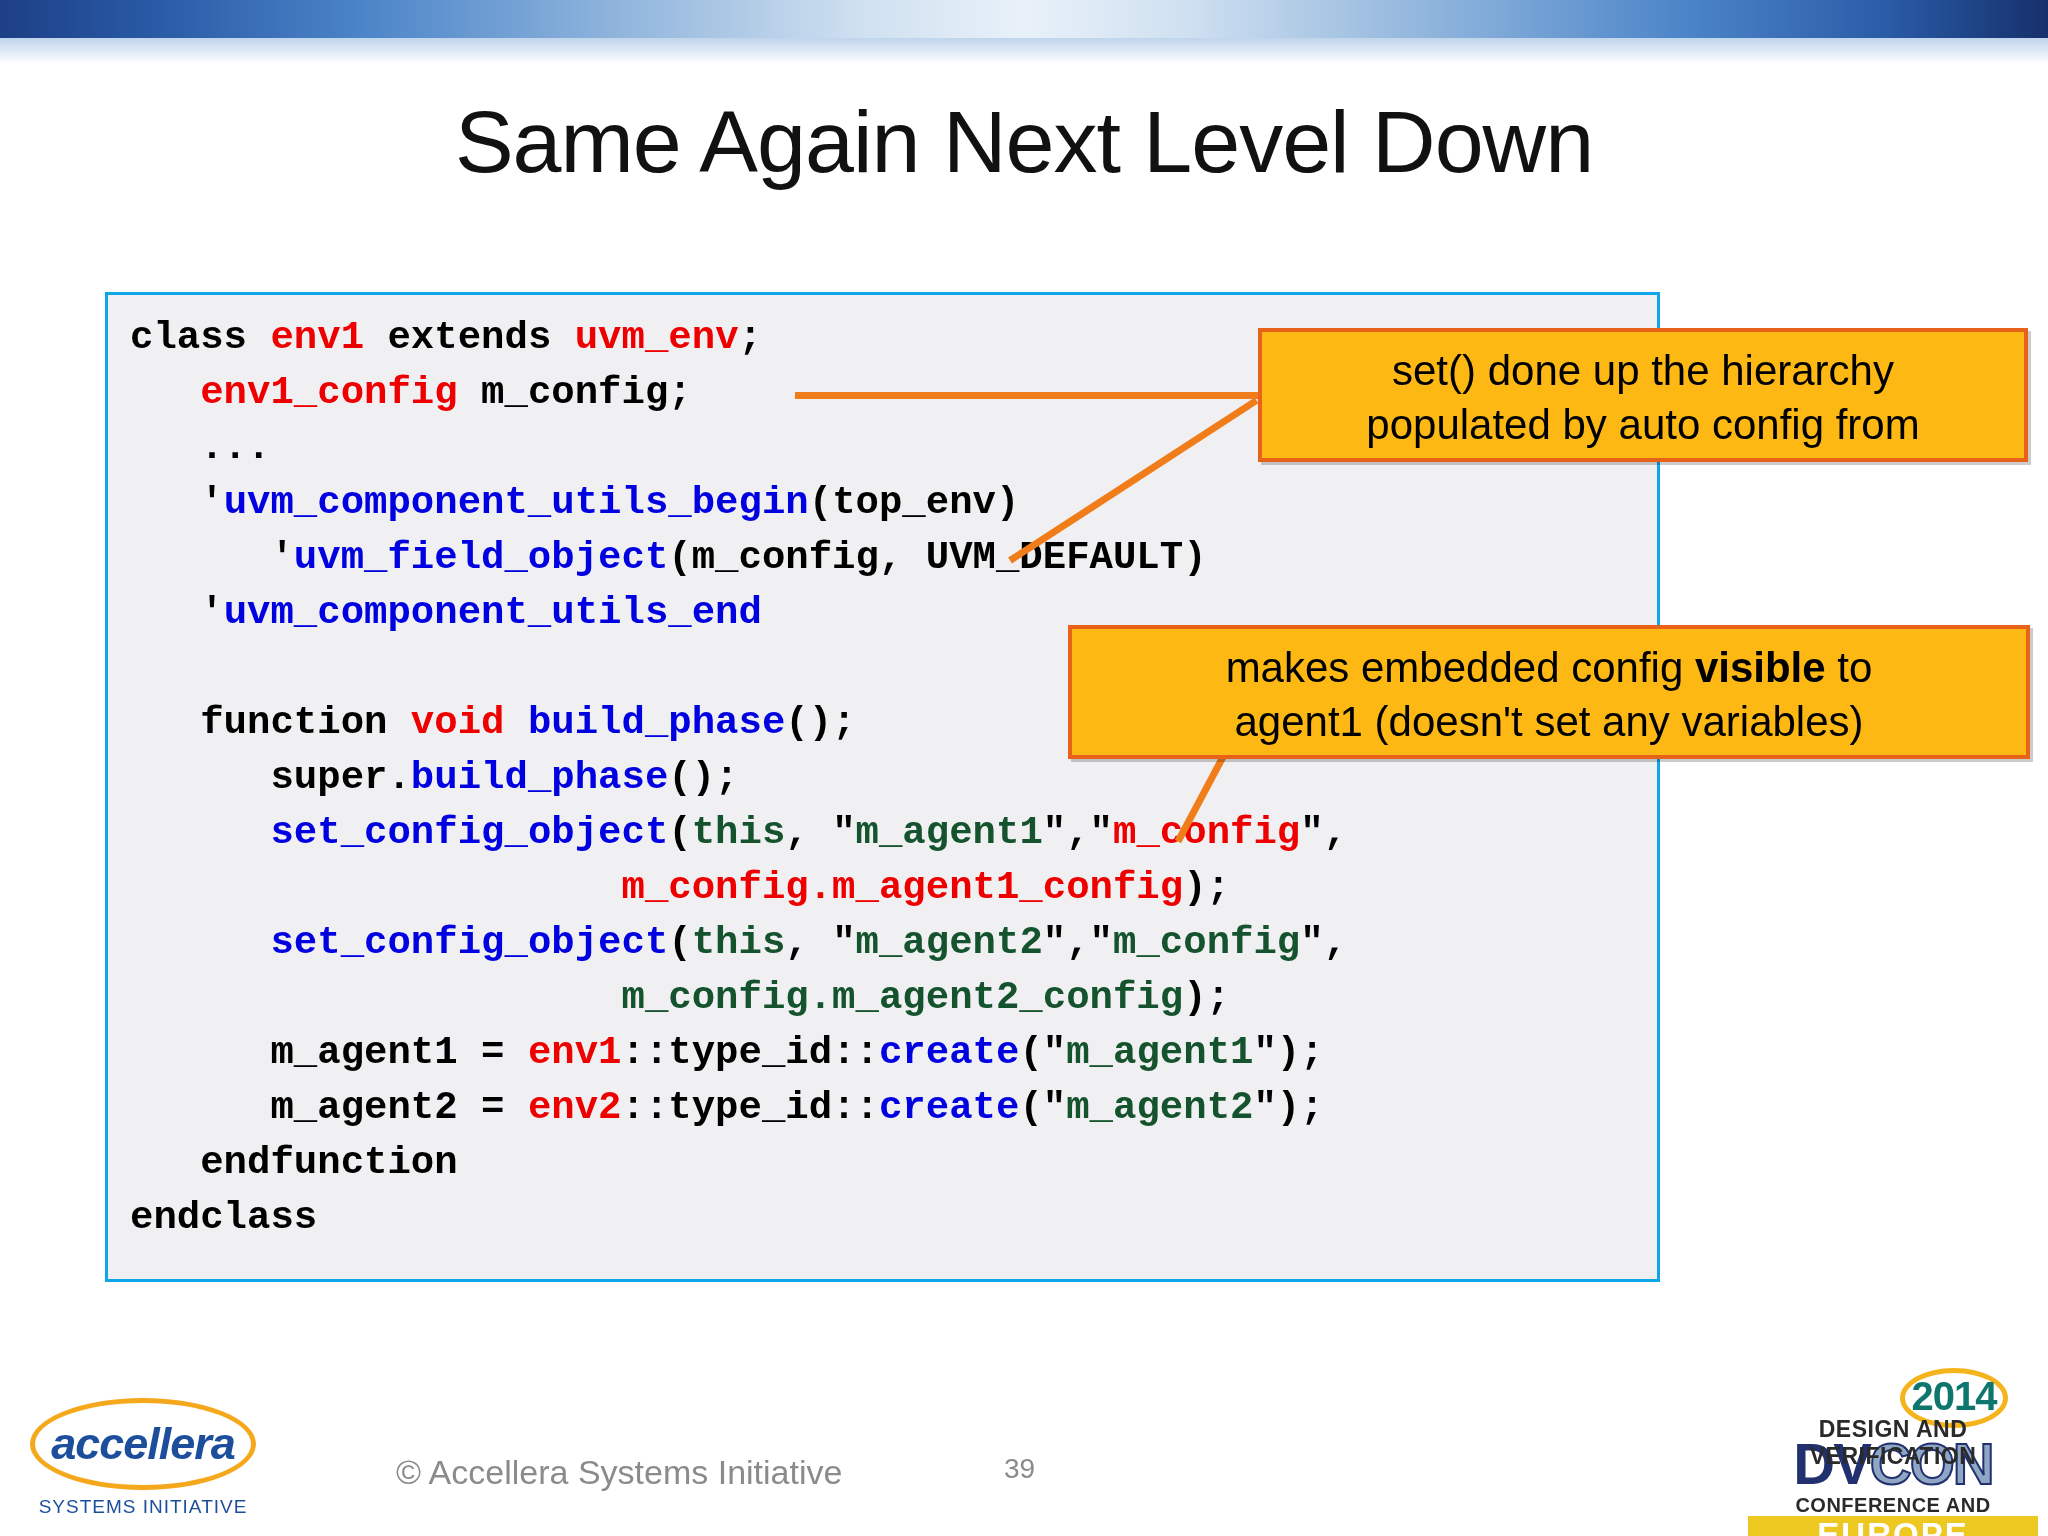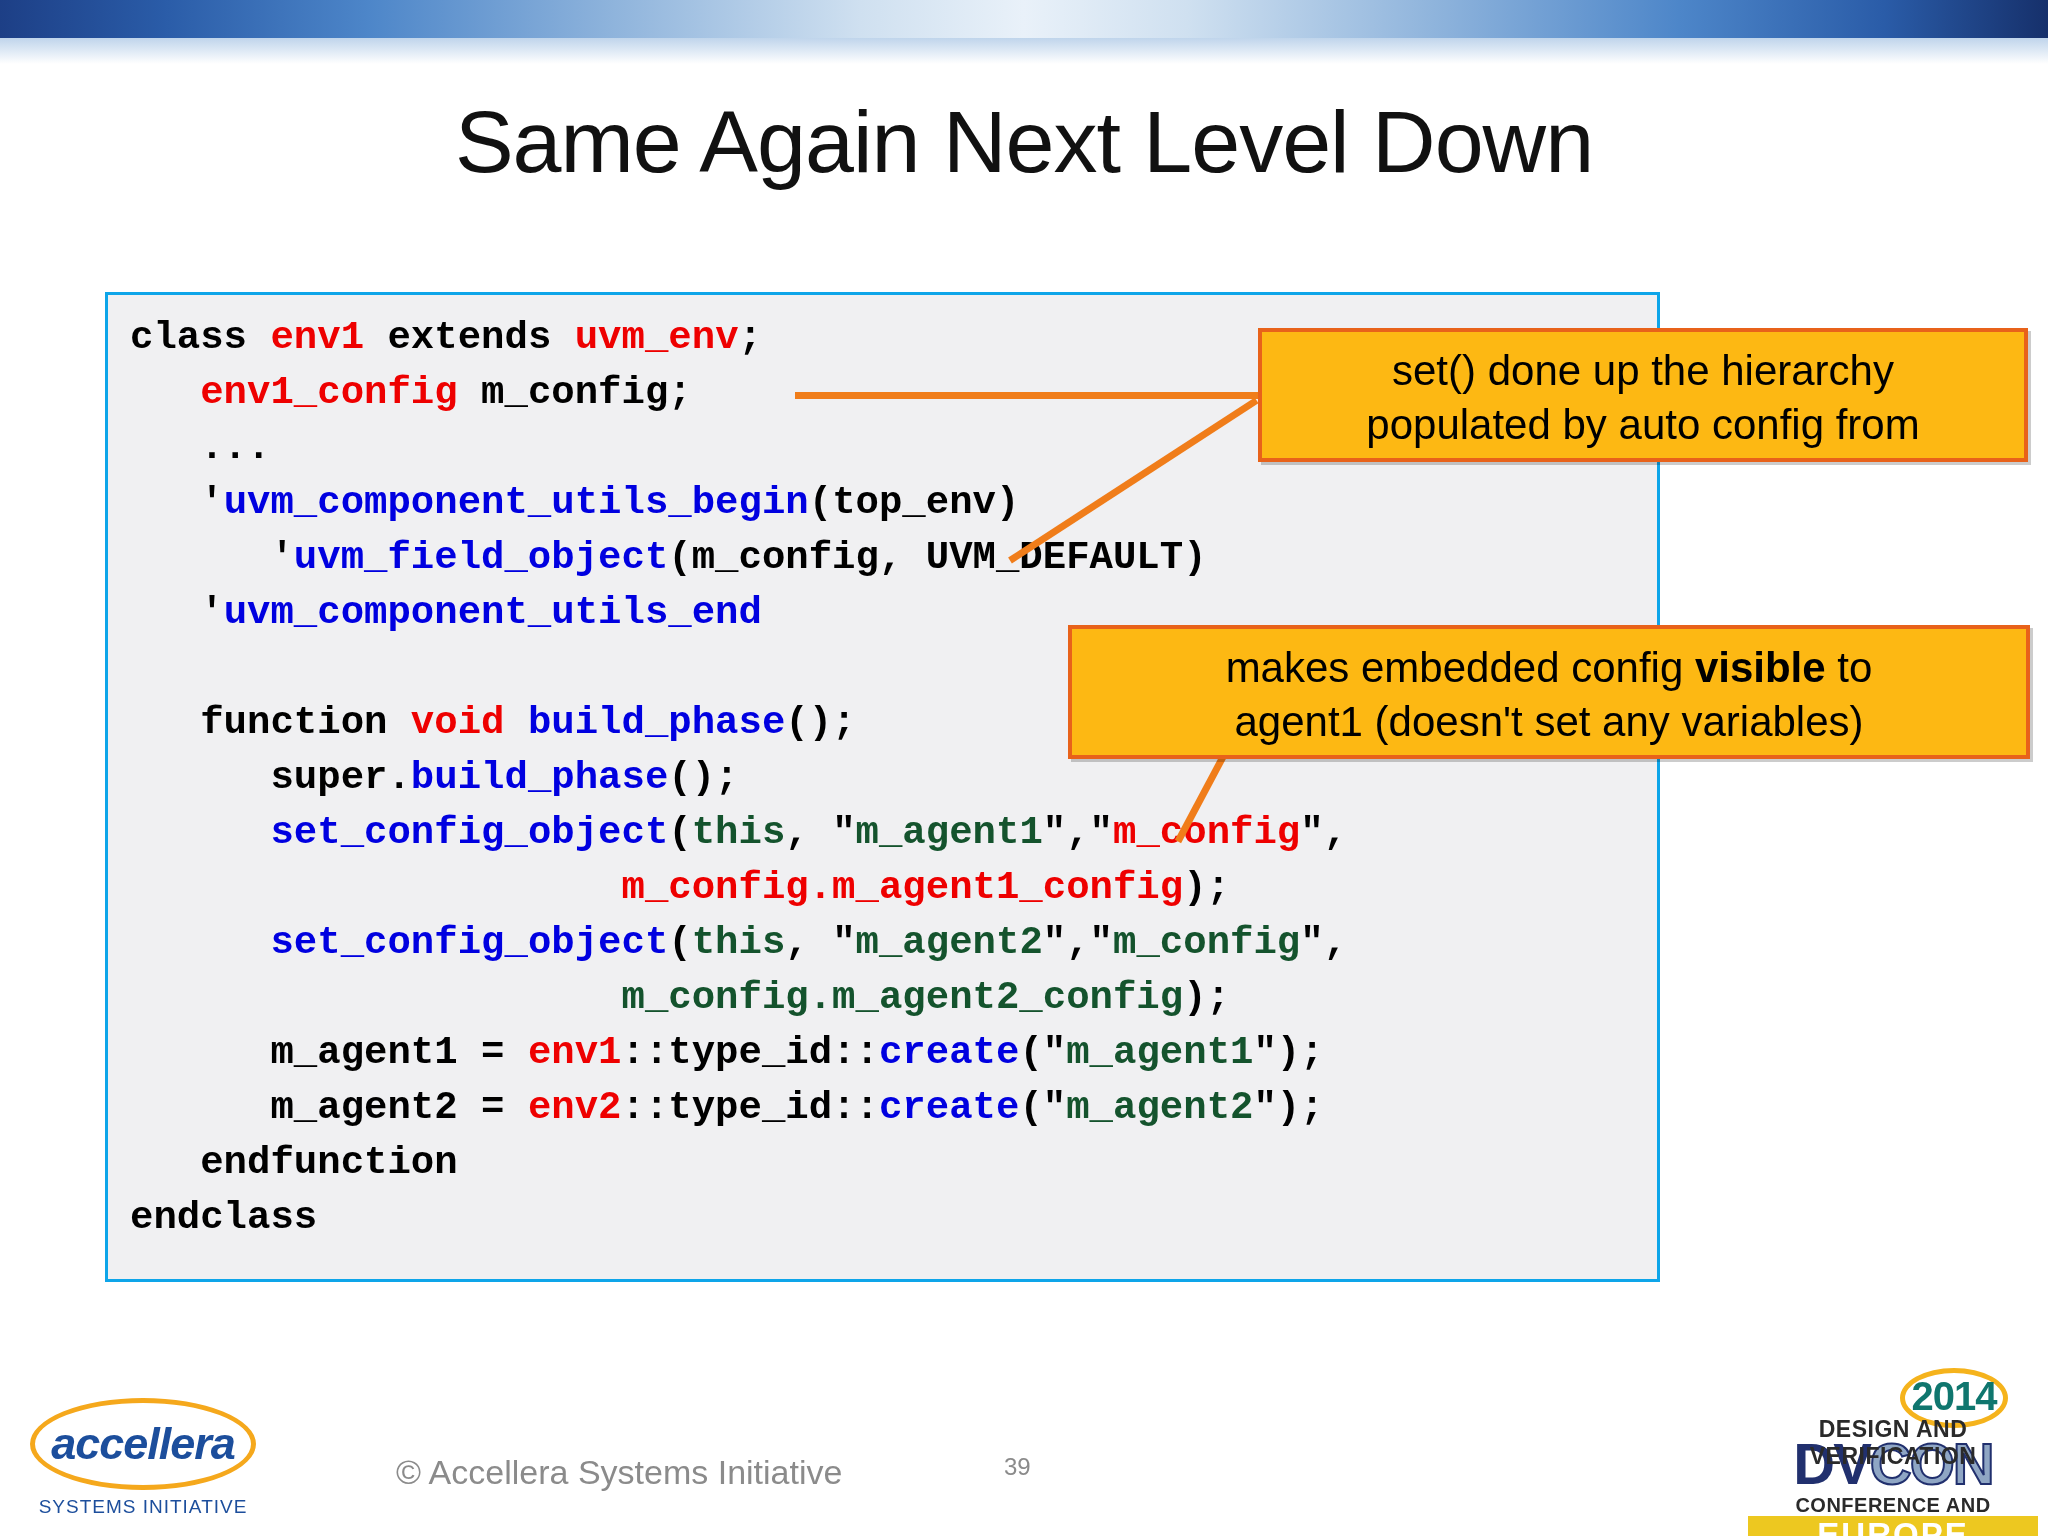--- a/index.html
+++ b/index.html
@@ -122,21 +122,21 @@
     top: 1453px;
     font-size: 34px;
     color: #8b8b8b;
     font-family: "Liberation Sans", sans-serif;
     white-space: nowrap;
   }
   #footer-pagenum {
     position: absolute;
     left: 1004px;
     top: 1453px;
-    font-size: 24px;
+    font-size: 28px;
     color: #8b8b8b;
     font-family: "Liberation Sans", sans-serif;
   }
 
   
   #accellera-logo {
     position: absolute;
     left: 30px;
     top: 1398px;
     width: 226px;

